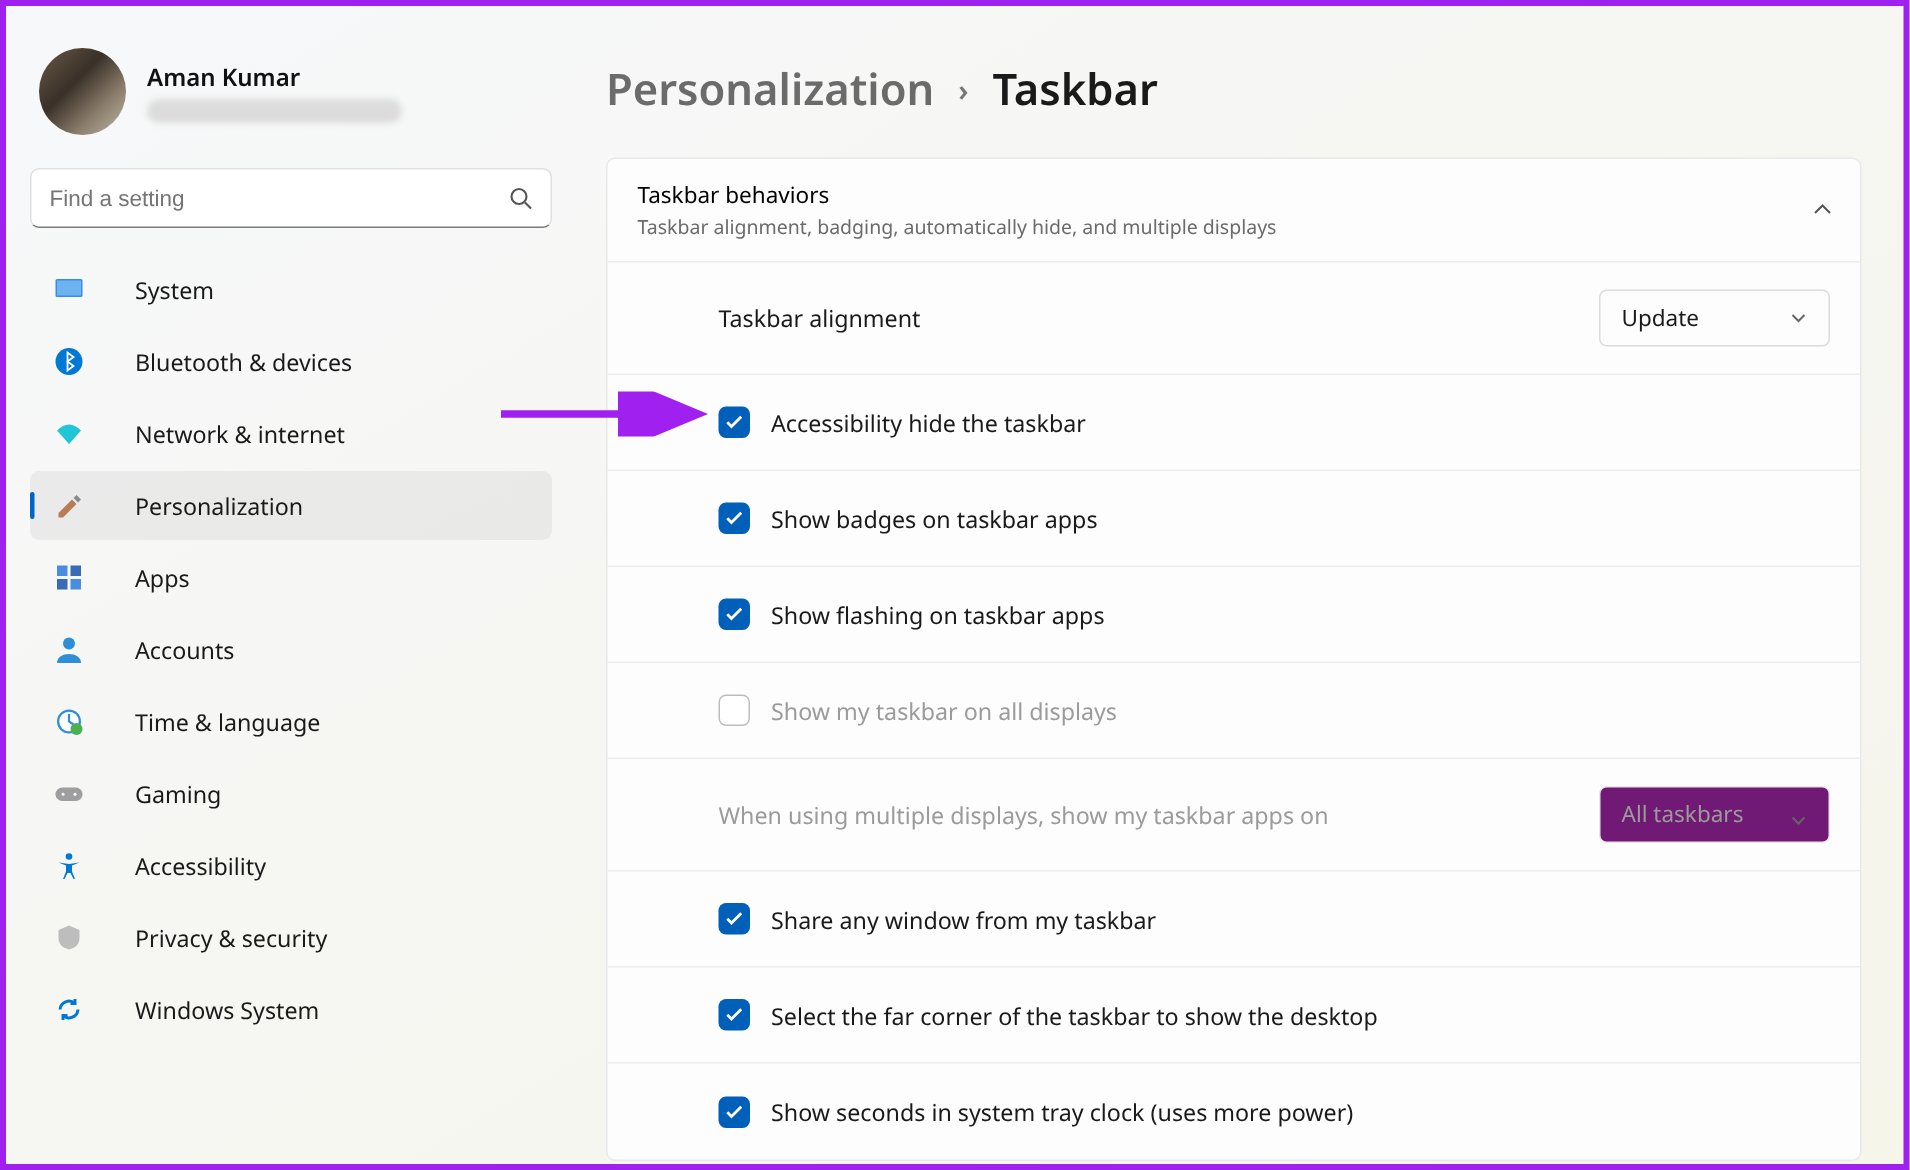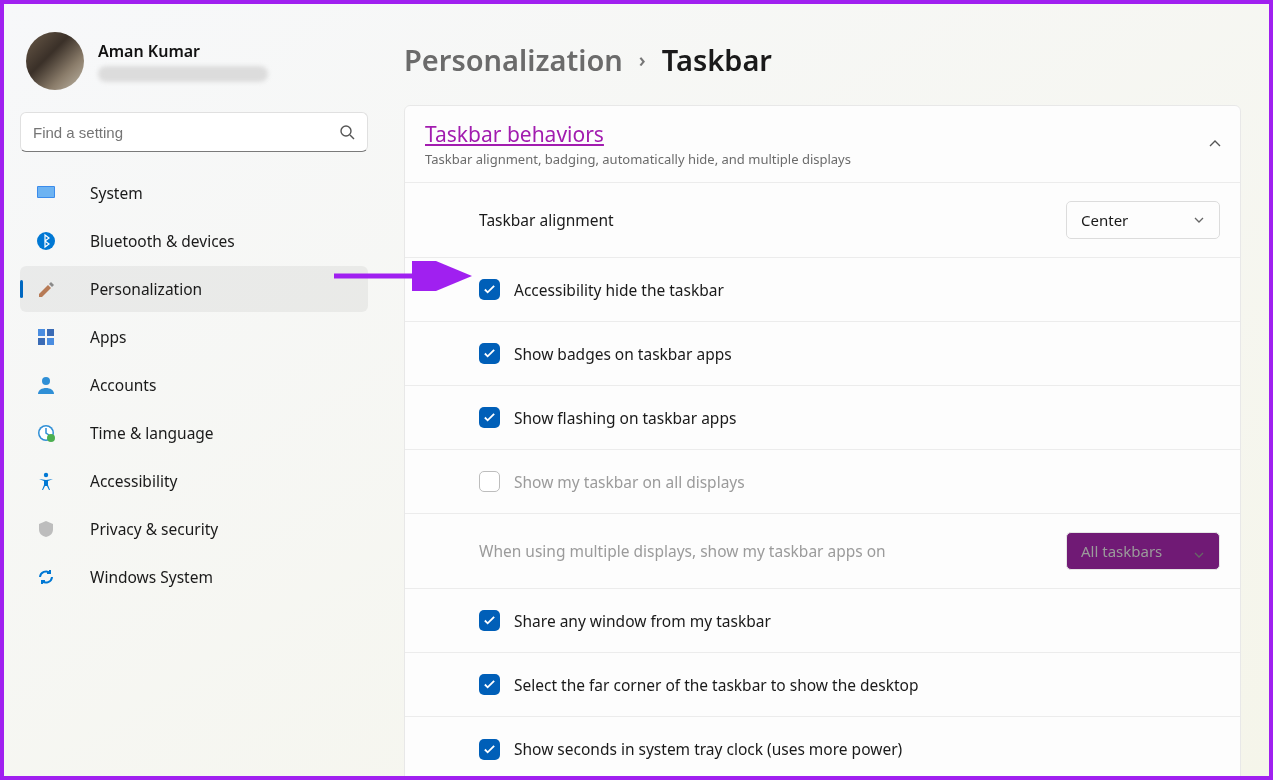--- a/index.html
+++ b/index.html
@@ -118,21 +118,21 @@
     overflow: hidden;
   }
   .panel-header {
     display: flex;
     align-items: center;
     justify-content: space-between;
     padding: 14px 18px 14px 20px;
     border-bottom: 1px solid #ececec;
   }
   .panel-header .titles { display: flex; flex-direction: column; }
-  .panel-title { font-size: 21px; font-weight: 400; color: #a21caf; text-decoration: underline; }
+  .panel-title { font-size: 15px; font-weight: 400; color: #000000; }
   .panel-sub { font-size: 13px; color: #6b6b6b; margin-top: 2px; }
   .chevron { width: 14px; height: 14px; color: #555; }
   .row {
     display: flex;
     align-items: center;
     padding: 18px 20px 18px 74px;
     border-bottom: 1px solid #ececec;
     gap: 14px;
     min-height: 64px;
   }
@@ -210,20 +210,28 @@
       </div>
       <div class="nav-item">
         <span class="nav-icon">
             <svg viewBox="0 0 20 20">
               <circle cx="10" cy="10" r="9" fill="#0078d4"></circle>
               <path d="M9 4v12l4-3-4-3 4-3-4-3z" stroke="#fff" stroke-width="1.2" fill="none"></path>
             </svg>
           </span>
         <span>Bluetooth &amp; devices</span>
       </div>
+      <div class="nav-item">
+        <span class="nav-icon">
+            <svg viewBox="0 0 20 20">
+              <path d="M2 8 Q10 0 18 8 L10 17 Z" fill="#20c5d8"></path>
+            </svg>
+          </span>
+        <span>Network &amp; internet</span>
+      </div>
       <div class="nav-item active">
         <span class="nav-icon">
             <svg viewBox="0 0 20 20">
               <path d="M3 15l9-9 3 3-9 9H3v-3z" fill="#b77b56"></path>
               <path d="M13 5l2-2 3 3-2 2-3-3z" fill="#8a8a8a"></path>
             </svg>
           </span>
         <span>Personalization</span>
       </div>
       <div class="nav-item">
@@ -249,20 +257,30 @@
       <div class="nav-item">
         <span class="nav-icon">
             <svg viewBox="0 0 20 20">
               <circle cx="10" cy="10" r="8" fill="#2f8fd6"></circle>
               <circle cx="10" cy="10" r="6.5" fill="#fff"></circle>
               <path d="M10 5v5l3 2" stroke="#2f8fd6" stroke-width="1.5" fill="none"></path>
               <circle cx="15" cy="15" r="4" fill="#4caf50"></circle>
             </svg>
           </span>
         <span>Time &amp; language</span>
+      </div>
+      <div class="nav-item">
+        <span class="nav-icon">
+            <svg viewBox="0 0 20 20">
+              <rect x="1" y="6" width="18" height="9" rx="4.5" fill="#9e9e9e"></rect>
+              <circle cx="6" cy="10.5" r="1" fill="#fff"></circle>
+              <circle cx="14" cy="10.5" r="1" fill="#fff"></circle>
+            </svg>
+          </span>
+        <span>Gaming</span>
       </div>
       <div class="nav-item">
         <span class="nav-icon">
             <svg viewBox="0 0 20 20" fill="#0078d4">
               <circle cx="10" cy="4" r="2.2"></circle>
               <path d="M3 8l7 1 7-1-5 2v4l2 5h-1l-2-4h-2l-2 4H6l2-5v-4L3 8z"></path>
             </svg>
           </span>
         <span>Accessibility</span>
       </div>
@@ -300,21 +318,21 @@
           <span class="panel-sub">Taskbar alignment, badging, automatically hide, and multiple displays</span>
         </div>
         <svg class="chevron" viewBox="0 0 14 14" fill="none" stroke="currentColor" stroke-width="1.4">
             <path d="M2 9l5-5 5 5"></path>
           </svg>
       </div>
 
       <div class="row row-alignment">
         <span class="row-label">Taskbar alignment</span>
         <div class="select">
-          <span>Center</span>
+          <span>Update</span>
           <svg class="chev-down" viewBox="0 0 12 12" fill="none" stroke="currentColor" stroke-width="1.3">
               <path d="M2 4l4 4 4-4"></path>
             </svg>
         </div>
       </div>
 
       <div class="row">
         <span class="checkbox checked">
             <svg viewBox="0 0 14 14" fill="none" stroke="currentColor" stroke-width="2">
               <path d="M2 7l3 3 7-7"></path>

